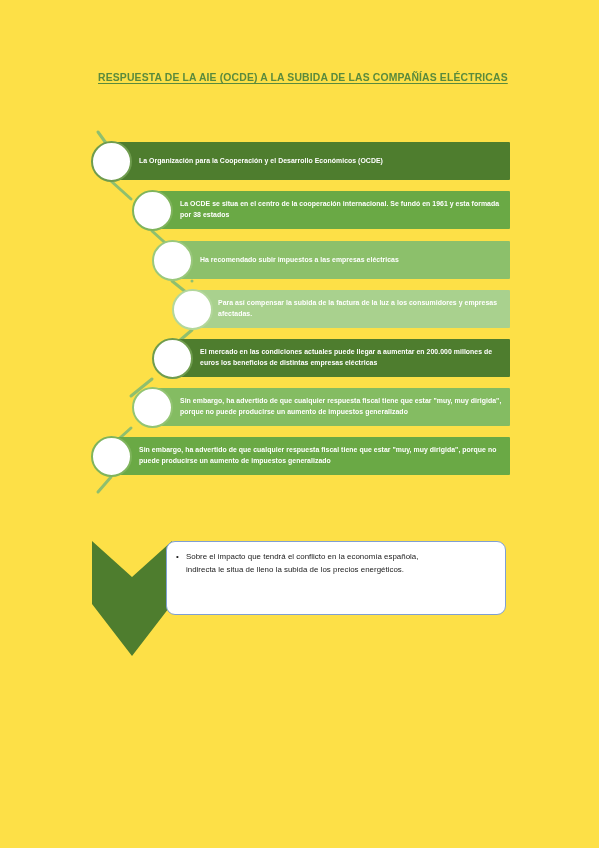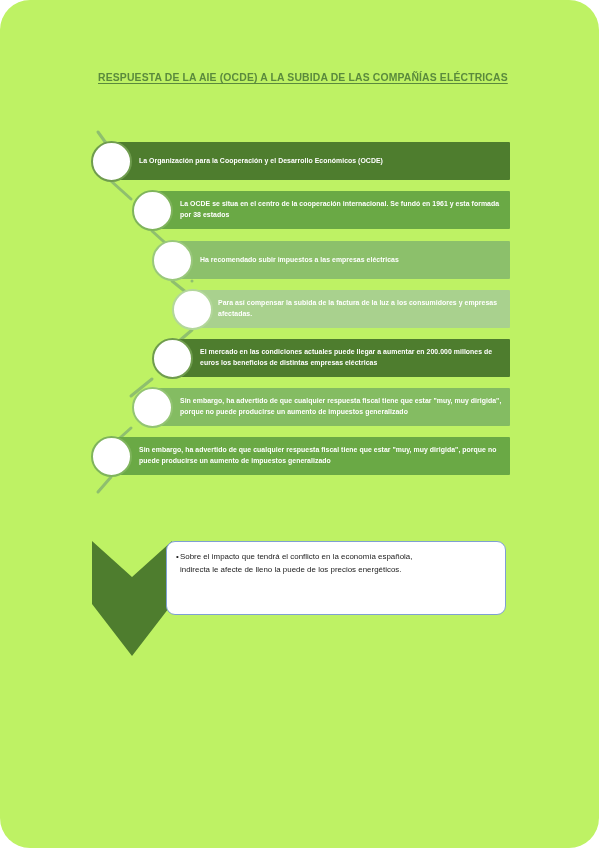--- a/index.html
+++ b/index.html
@@ -13,22 +13,21 @@
     height: 848px;
     position: relative;
     overflow: hidden;
     font-family: "Liberation Sans", sans-serif;
     -webkit-font-smoothing: antialiased;
   }
 
   #page {
     position: absolute;
     inset: 0;
-    background: #bef264;
-    border-radius: 30px;
+    background: #fde047;
   }
 
   
   #title {
     position: absolute;
     left: 98px;
     top: 72px;
     width: 420px;
     font-size: 10.4px;
     font-weight: bold;
@@ -120,21 +119,21 @@
   }
   #callout-text .bullet {
     position: absolute;
     left: 0px;
     top: 0px;
     font-size: 8px;
     line-height: 1.62;
   }
   #callout-text .lines {
     display: block;
-    margin-left: 4px;
+    margin-left: 10px;
   }
   #callout-text .line {
     display: block;
     white-space: nowrap;
   }
 </style>
 </head>
 <body>
 
 <div id="page">
@@ -209,17 +208,17 @@
   <svg id="callout-group" viewBox="0 0 599 848" xmlns="http://www.w3.org/2000/svg">
     <polygon points="92,541 132,577 172,541 172,604 132,656 92,604" fill="#4e7d2e"></polygon>
   </svg>
 
   <div id="callout-box"></div>
 
   <div id="callout-text">
     <span class="bullet">•</span>
     <span class="lines">
       <span class="line">Sobre el impacto que tendrá el conflicto en la economía española,</span>
-      <span class="line">indirecta le afecte de lleno la puede de los precios energéticos.</span>
+      <span class="line">indirecta le situa de lleno la subida de los precios energéticos.</span>
     </span>
   </div>
 
 </div>
 
 </body></html>

